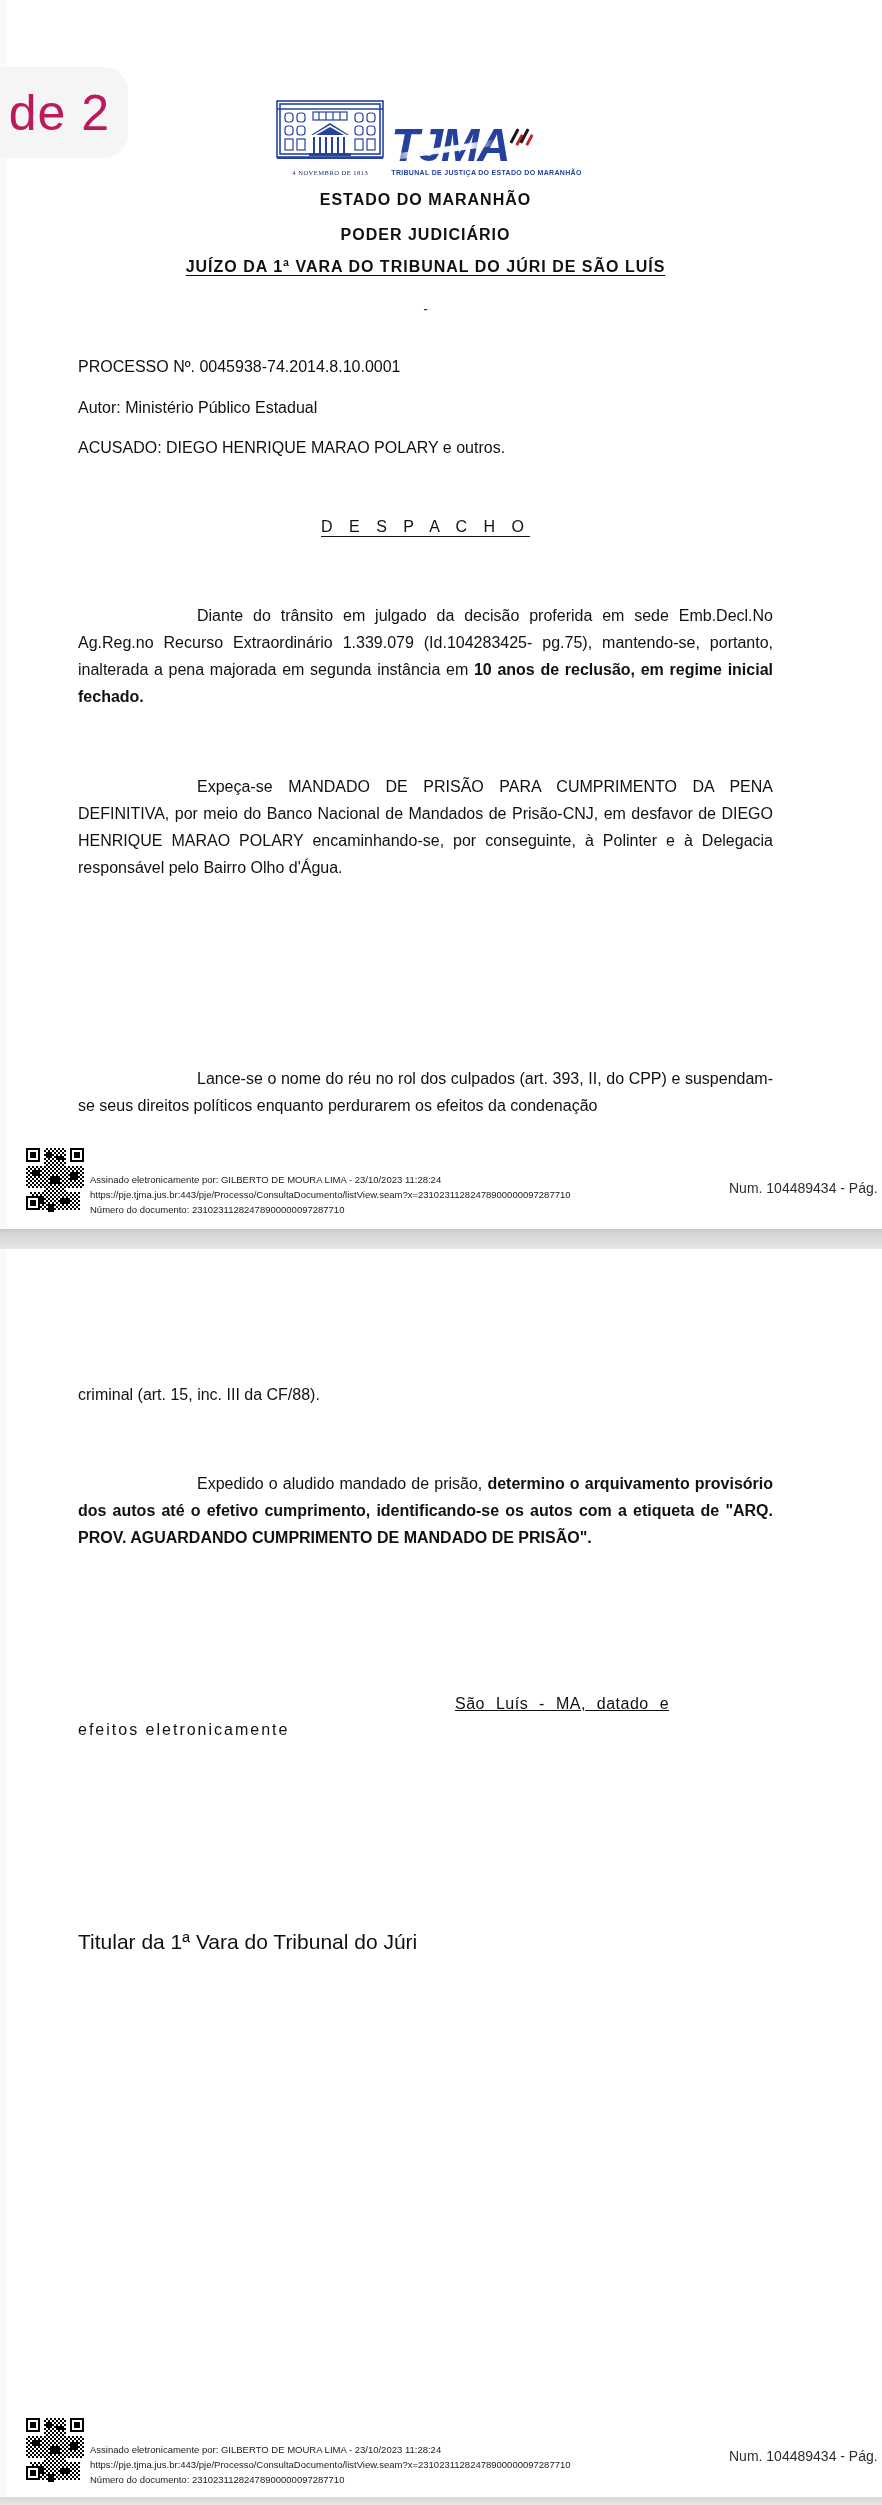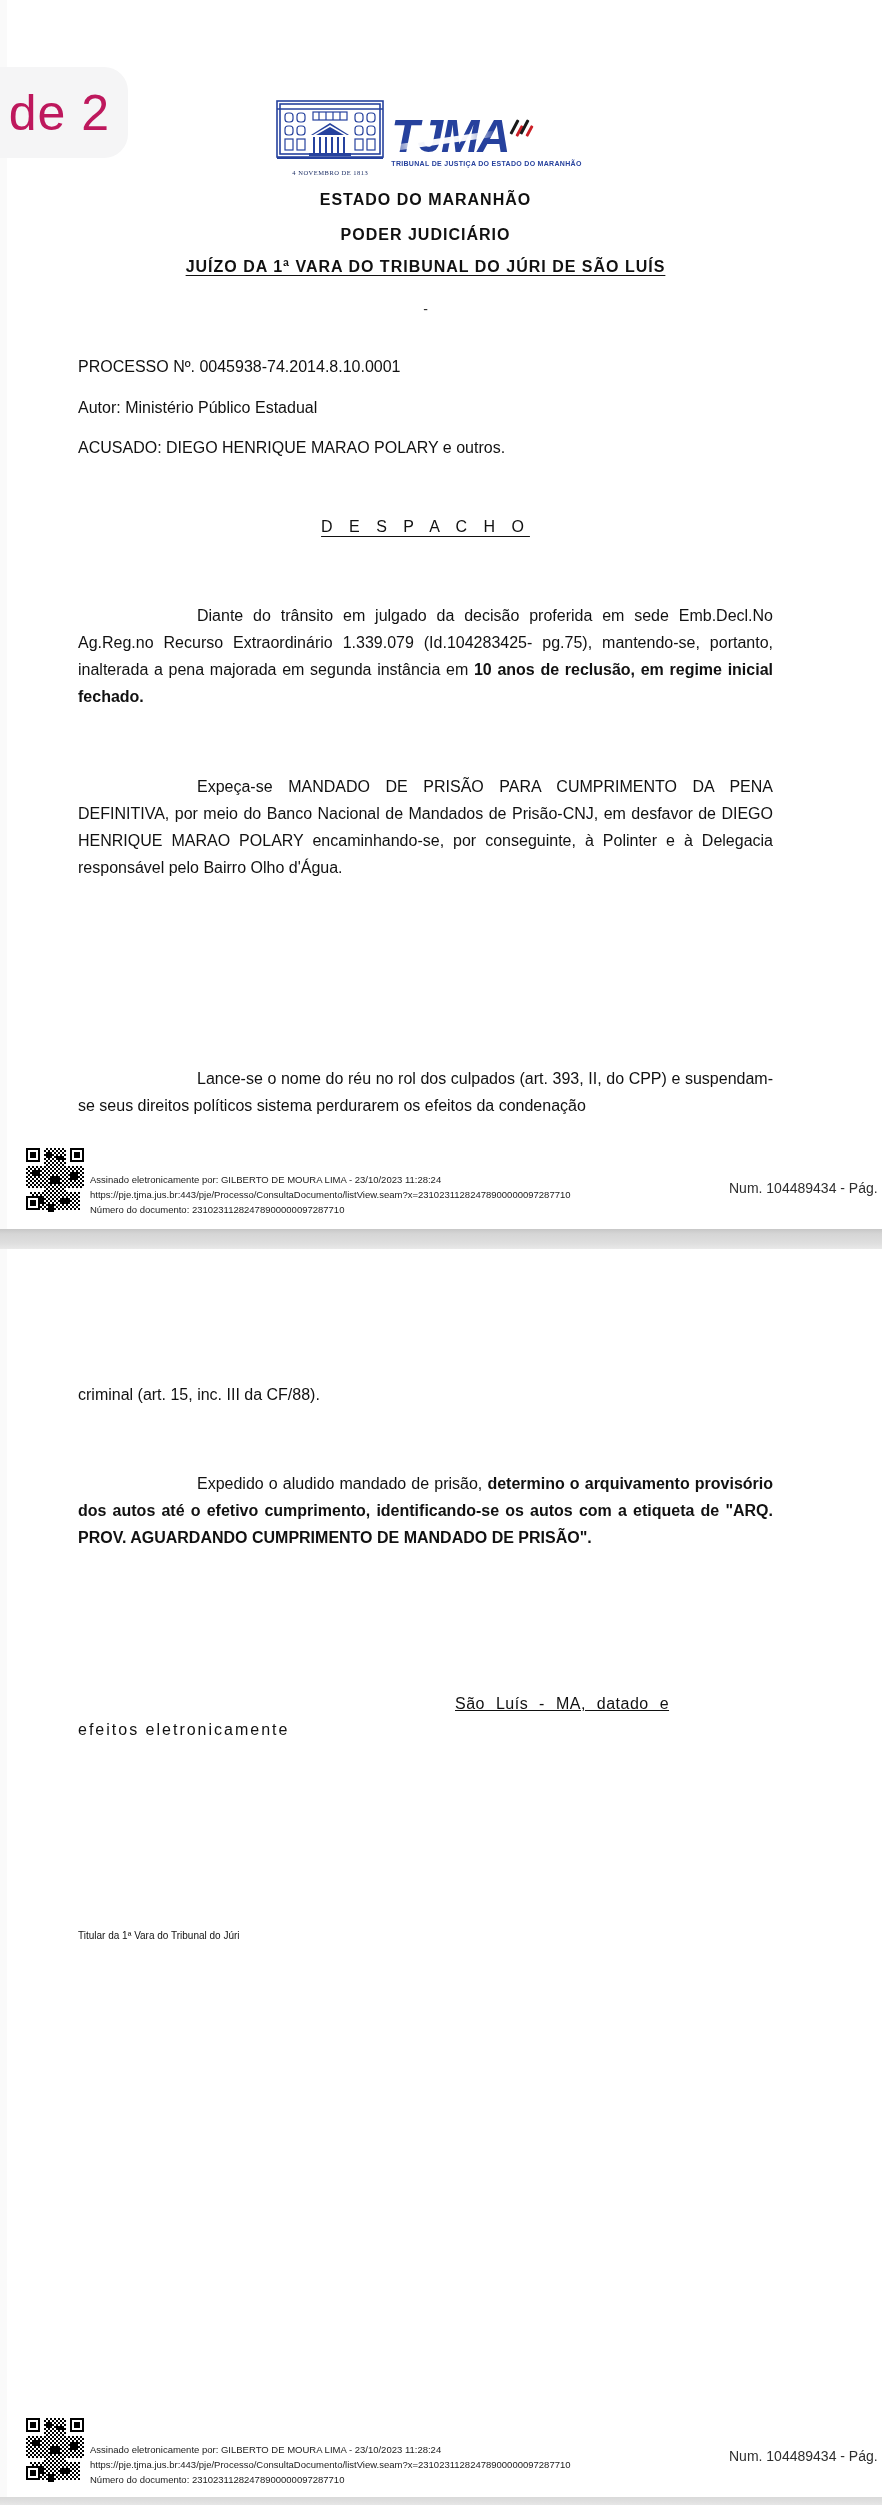--- a/index.html
+++ b/index.html
@@ -20,21 +20,21 @@
   .gap-band{left:0;top:1229px;width:882px;height:20px;
     background:linear-gradient(180deg,#c7c7c7 0%,#d6d6d6 25%,#dedede 70%,#e9e9e9 100%);}
   .bottom-band{left:0;top:2497px;width:882px;height:8px;
     background:linear-gradient(180deg,#d9d9d9 0%,#e6e6e6 100%);}
   .page-badge{left:-52px;top:67px;width:180px;height:91px;border-radius:24px;
     background:#f5f5f6;display:flex;align-items:center;justify-content:flex-end;
     padding-right:18px;box-sizing:border-box;z-index:5;}
   .page-badge span{font-size:50px;font-weight:500;color:#be185d;letter-spacing:1px;}
 
   
-  .logo-row{left:71px;top:95px;width:695px;display:flex;justify-content:center;align-items:center;}
+  .logo-row{left:71px;top:95px;width:695px;display:flex;justify-content:center;align-items:flex-end;}
   .bld-wrap{text-align:center;}
   .bld-caption{font-family:"Liberation Serif","DejaVu Serif",serif;font-size:6.5px;color:#1d2f66;letter-spacing:.5px;margin-top:-2px;}
   .tjma-col{padding-top:8px;}
   .tjma-line{display:flex;align-items:flex-start;}
   .tjma{position:relative;font-weight:bold;font-style:italic;font-size:46px;line-height:46px;
     color:#26419d;letter-spacing:-2px;}
   .tjma::after{content:"";position:absolute;left:-4px;right:10px;top:55%;height:6px;
     background:linear-gradient(90deg,rgba(255,255,255,0),rgba(255,255,255,.95) 25%,rgba(255,255,255,.95) 75%,rgba(255,255,255,0));
     transform:rotate(-8deg);}
   .slashes{display:flex;gap:2px;margin:6px 0 0 4px;}
@@ -52,21 +52,21 @@
     text-decoration:underline;text-underline-offset:4px;}
 
   .para{left:71px;width:695px;text-align:justify;font-size:16px;line-height:27px;}
   .para.ind{text-indent:119px;}
   .b{font-weight:bold;}
   .u{text-decoration:underline;text-underline-offset:3px;}
 
   .closing1{font-size:16px;word-spacing:6px;letter-spacing:.5px;text-decoration:underline;}
   .closing2{font-size:16px;letter-spacing:2px;}
   .judge{left:71px;width:695px;text-align:center;font-size:16px;letter-spacing:2px;word-spacing:3px;}
-  .judge-title{font-size:10px;}
+  .judge-title{font-size:21px;}
 
   
   .qr{width:58px;height:66px;}
   .foot-text{font-size:9.5px;line-height:15px;color:#1a1a1a;}
   .stamp{font-size:14px;color:#2e2e2e;white-space:nowrap;}
 </style>
 </head>
 <body>
 
 <div class="abs edge-strip"></div>
@@ -141,21 +141,21 @@
   <div class="abs dash-line" style="top:301px">-</div>
 
   <div class="abs meta-line nowrap" style="top:358px">PROCESSO Nº. 0045938-74.2014.8.10.0001</div>
   <div class="abs meta-line nowrap" style="top:399px">Autor: Ministério Público Estadual</div>
   <div class="abs meta-line nowrap" style="top:439px">ACUSADO: DIEGO HENRIQUE MARAO POLARY e outros.</div>
 
   <div class="abs despacho" style="top:518px">D E S P A C H O</div>
 
   <div class="abs para ind" style="top:602px"><span>Diante do trânsito em julgado da decisão proferida em sede Emb.Decl.No Ag.Reg.no Recurso Extraordinário 1.339.079 (Id.104283425- pg.75), mantendo-se, portanto, inalterada a pena majorada em segunda instância em </span><span class="b">10 anos de reclusão, em regime inicial fechado.</span></div>
   <div class="abs para ind" style="top:773px"><span>Expeça-se MANDADO DE PRISÃO PARA CUMPRIMENTO DA PENA DEFINITIVA, por meio do Banco Nacional de Mandados de Prisão-CNJ, em desfavor de DIEGO HENRIQUE MARAO POLARY encaminhando-se, por conseguinte, à Polinter e à Delegacia responsável pelo Bairro Olho d'Água.</span></div>
-  <div class="abs para ind" style="top:1065px"><span>Lance-se o nome do réu no rol dos culpados (art. 393, II, do CPP) e suspendam-se seus direitos políticos sistema perdurarem os efeitos da condenação</span></div>
+  <div class="abs para ind" style="top:1065px"><span>Lance-se o nome do réu no rol dos culpados (art. 393, II, do CPP) e suspendam-se seus direitos políticos enquanto perdurarem os efeitos da condenação</span></div>
 
   <svg class="abs qr" style="left:19px;top:1148px" viewBox="0 0 29 33">
     <defs>
       <pattern id="qrn" width="2" height="2" patternUnits="userSpaceOnUse">
         <rect width="1" height="1" fill="#000"></rect>
           <rect x="1" y="1" width="1" height="1" fill="#000"></rect>
       </pattern>
     </defs>
     <rect x="0" y="0" width="29" height="33" fill="#fff"></rect>
     <rect x="9" y="0" width="11" height="29" fill="url(#qrn)"></rect>

